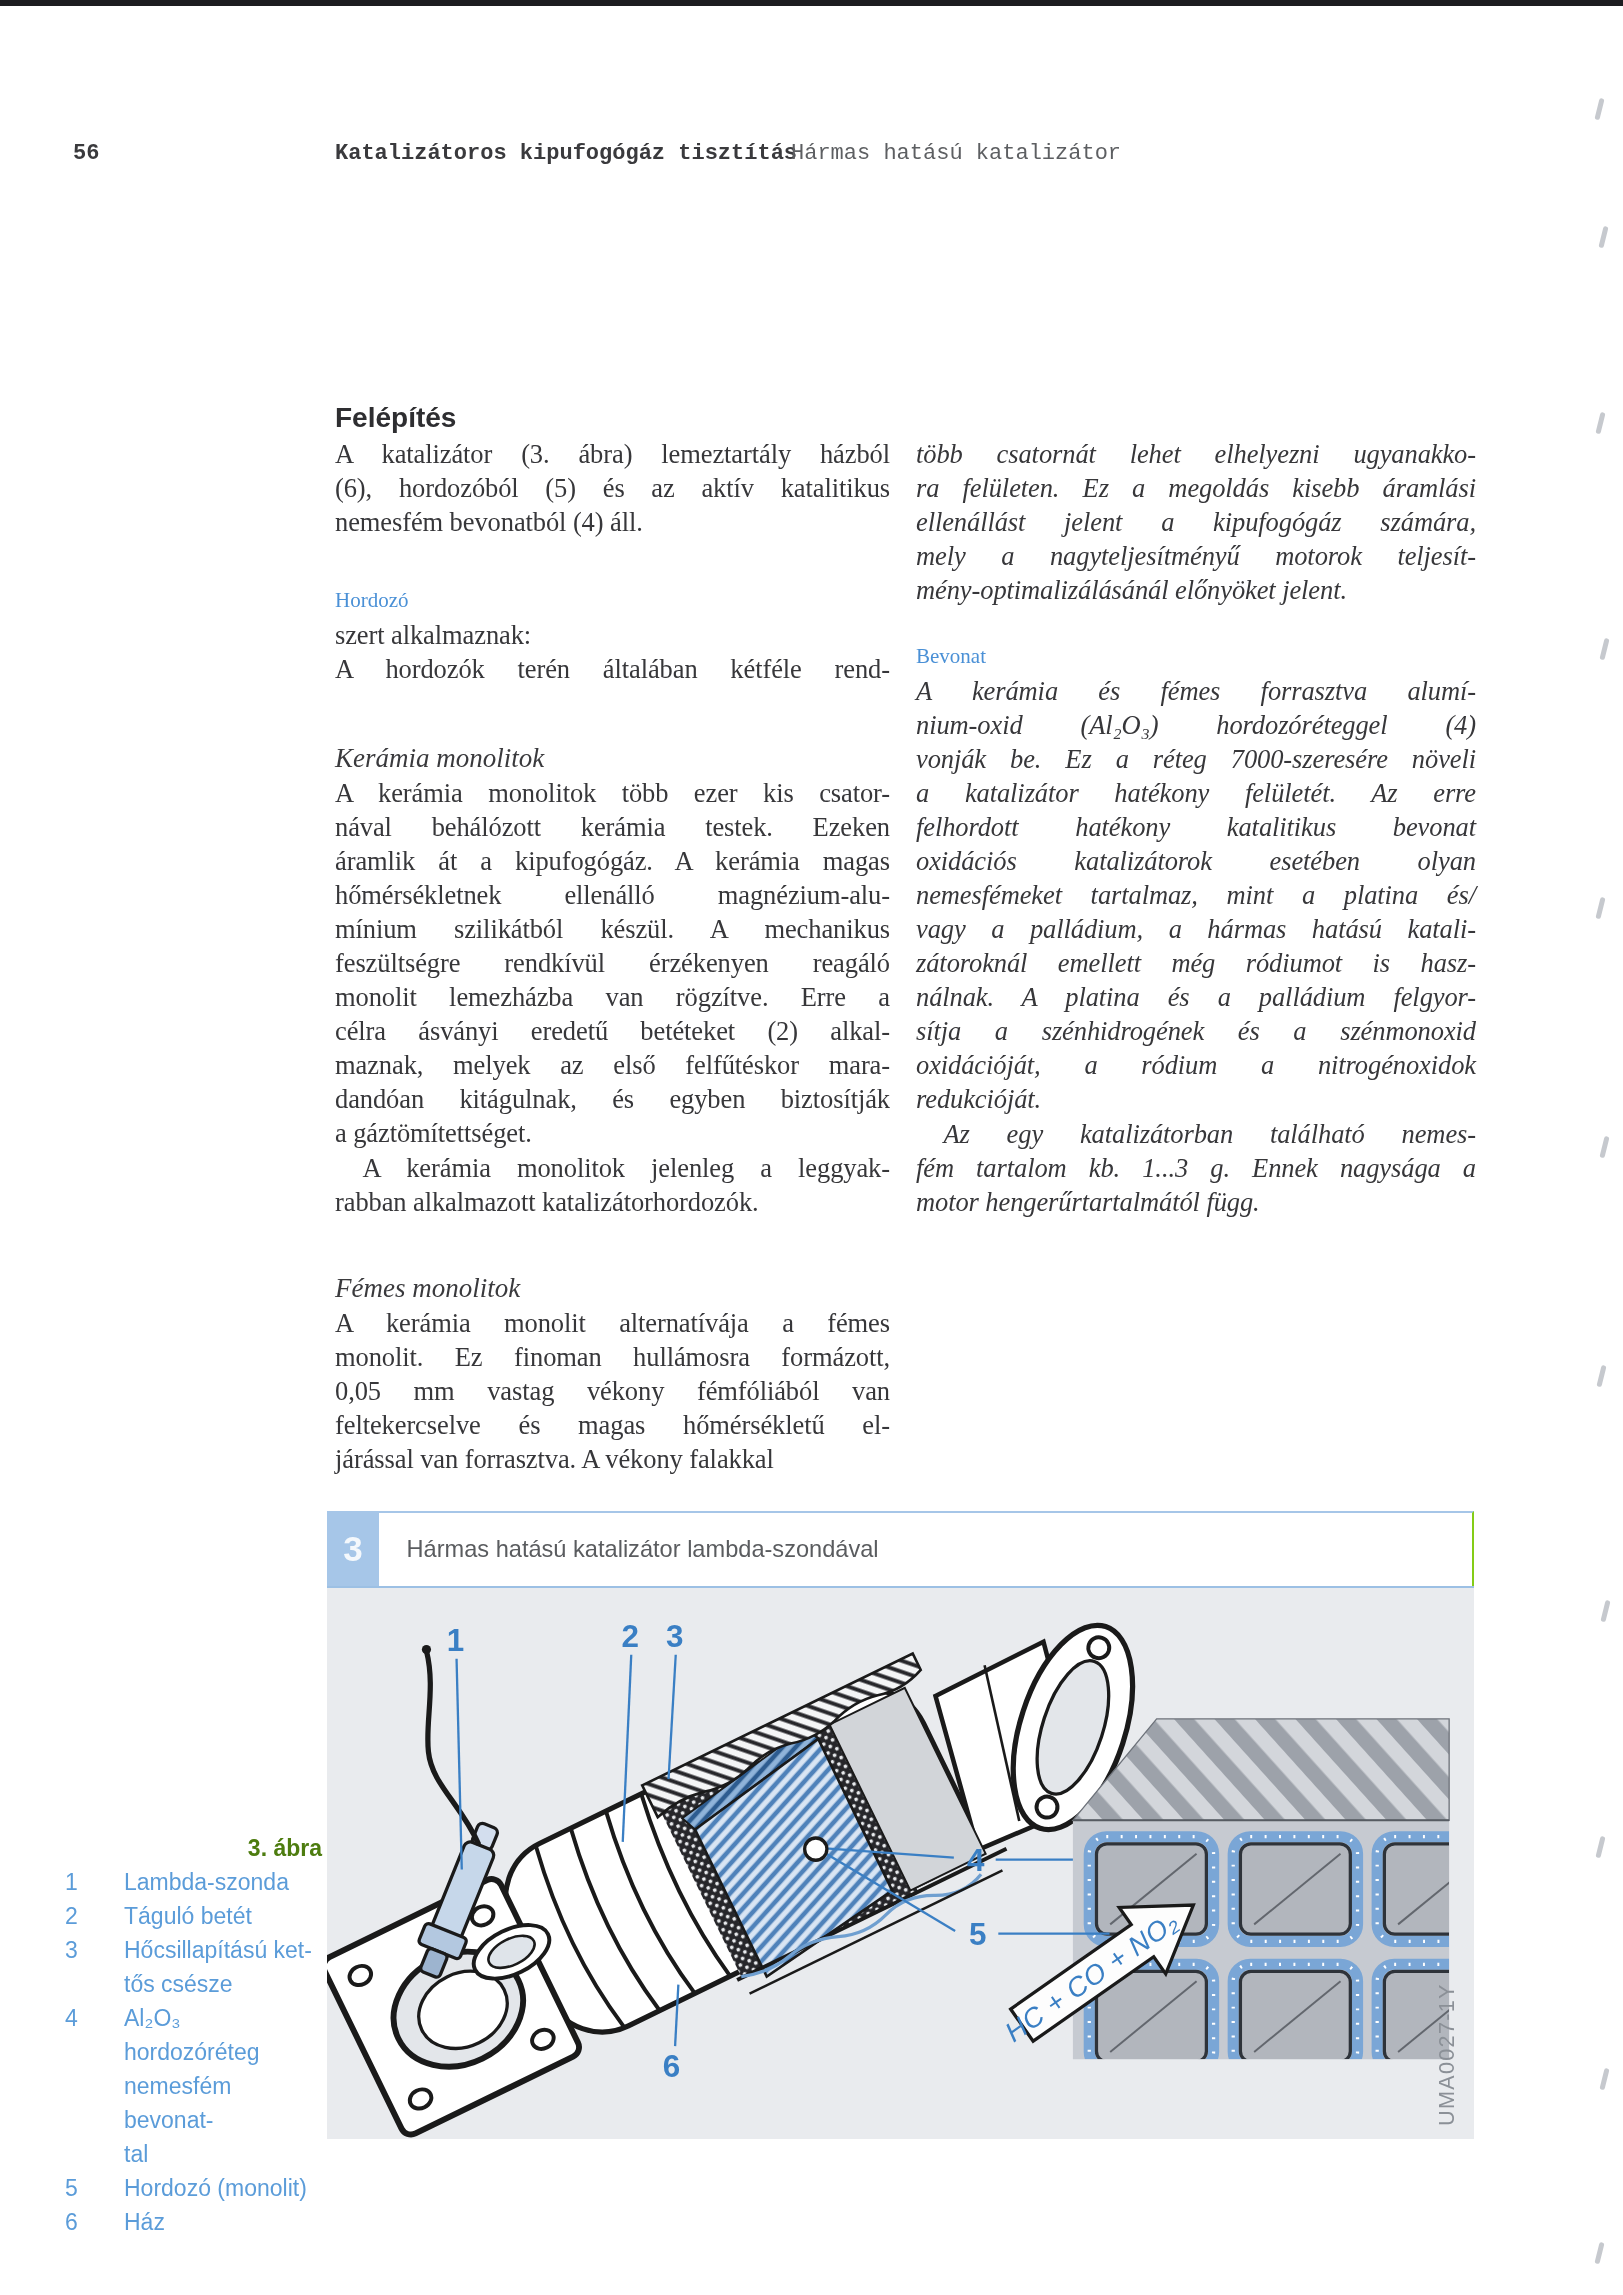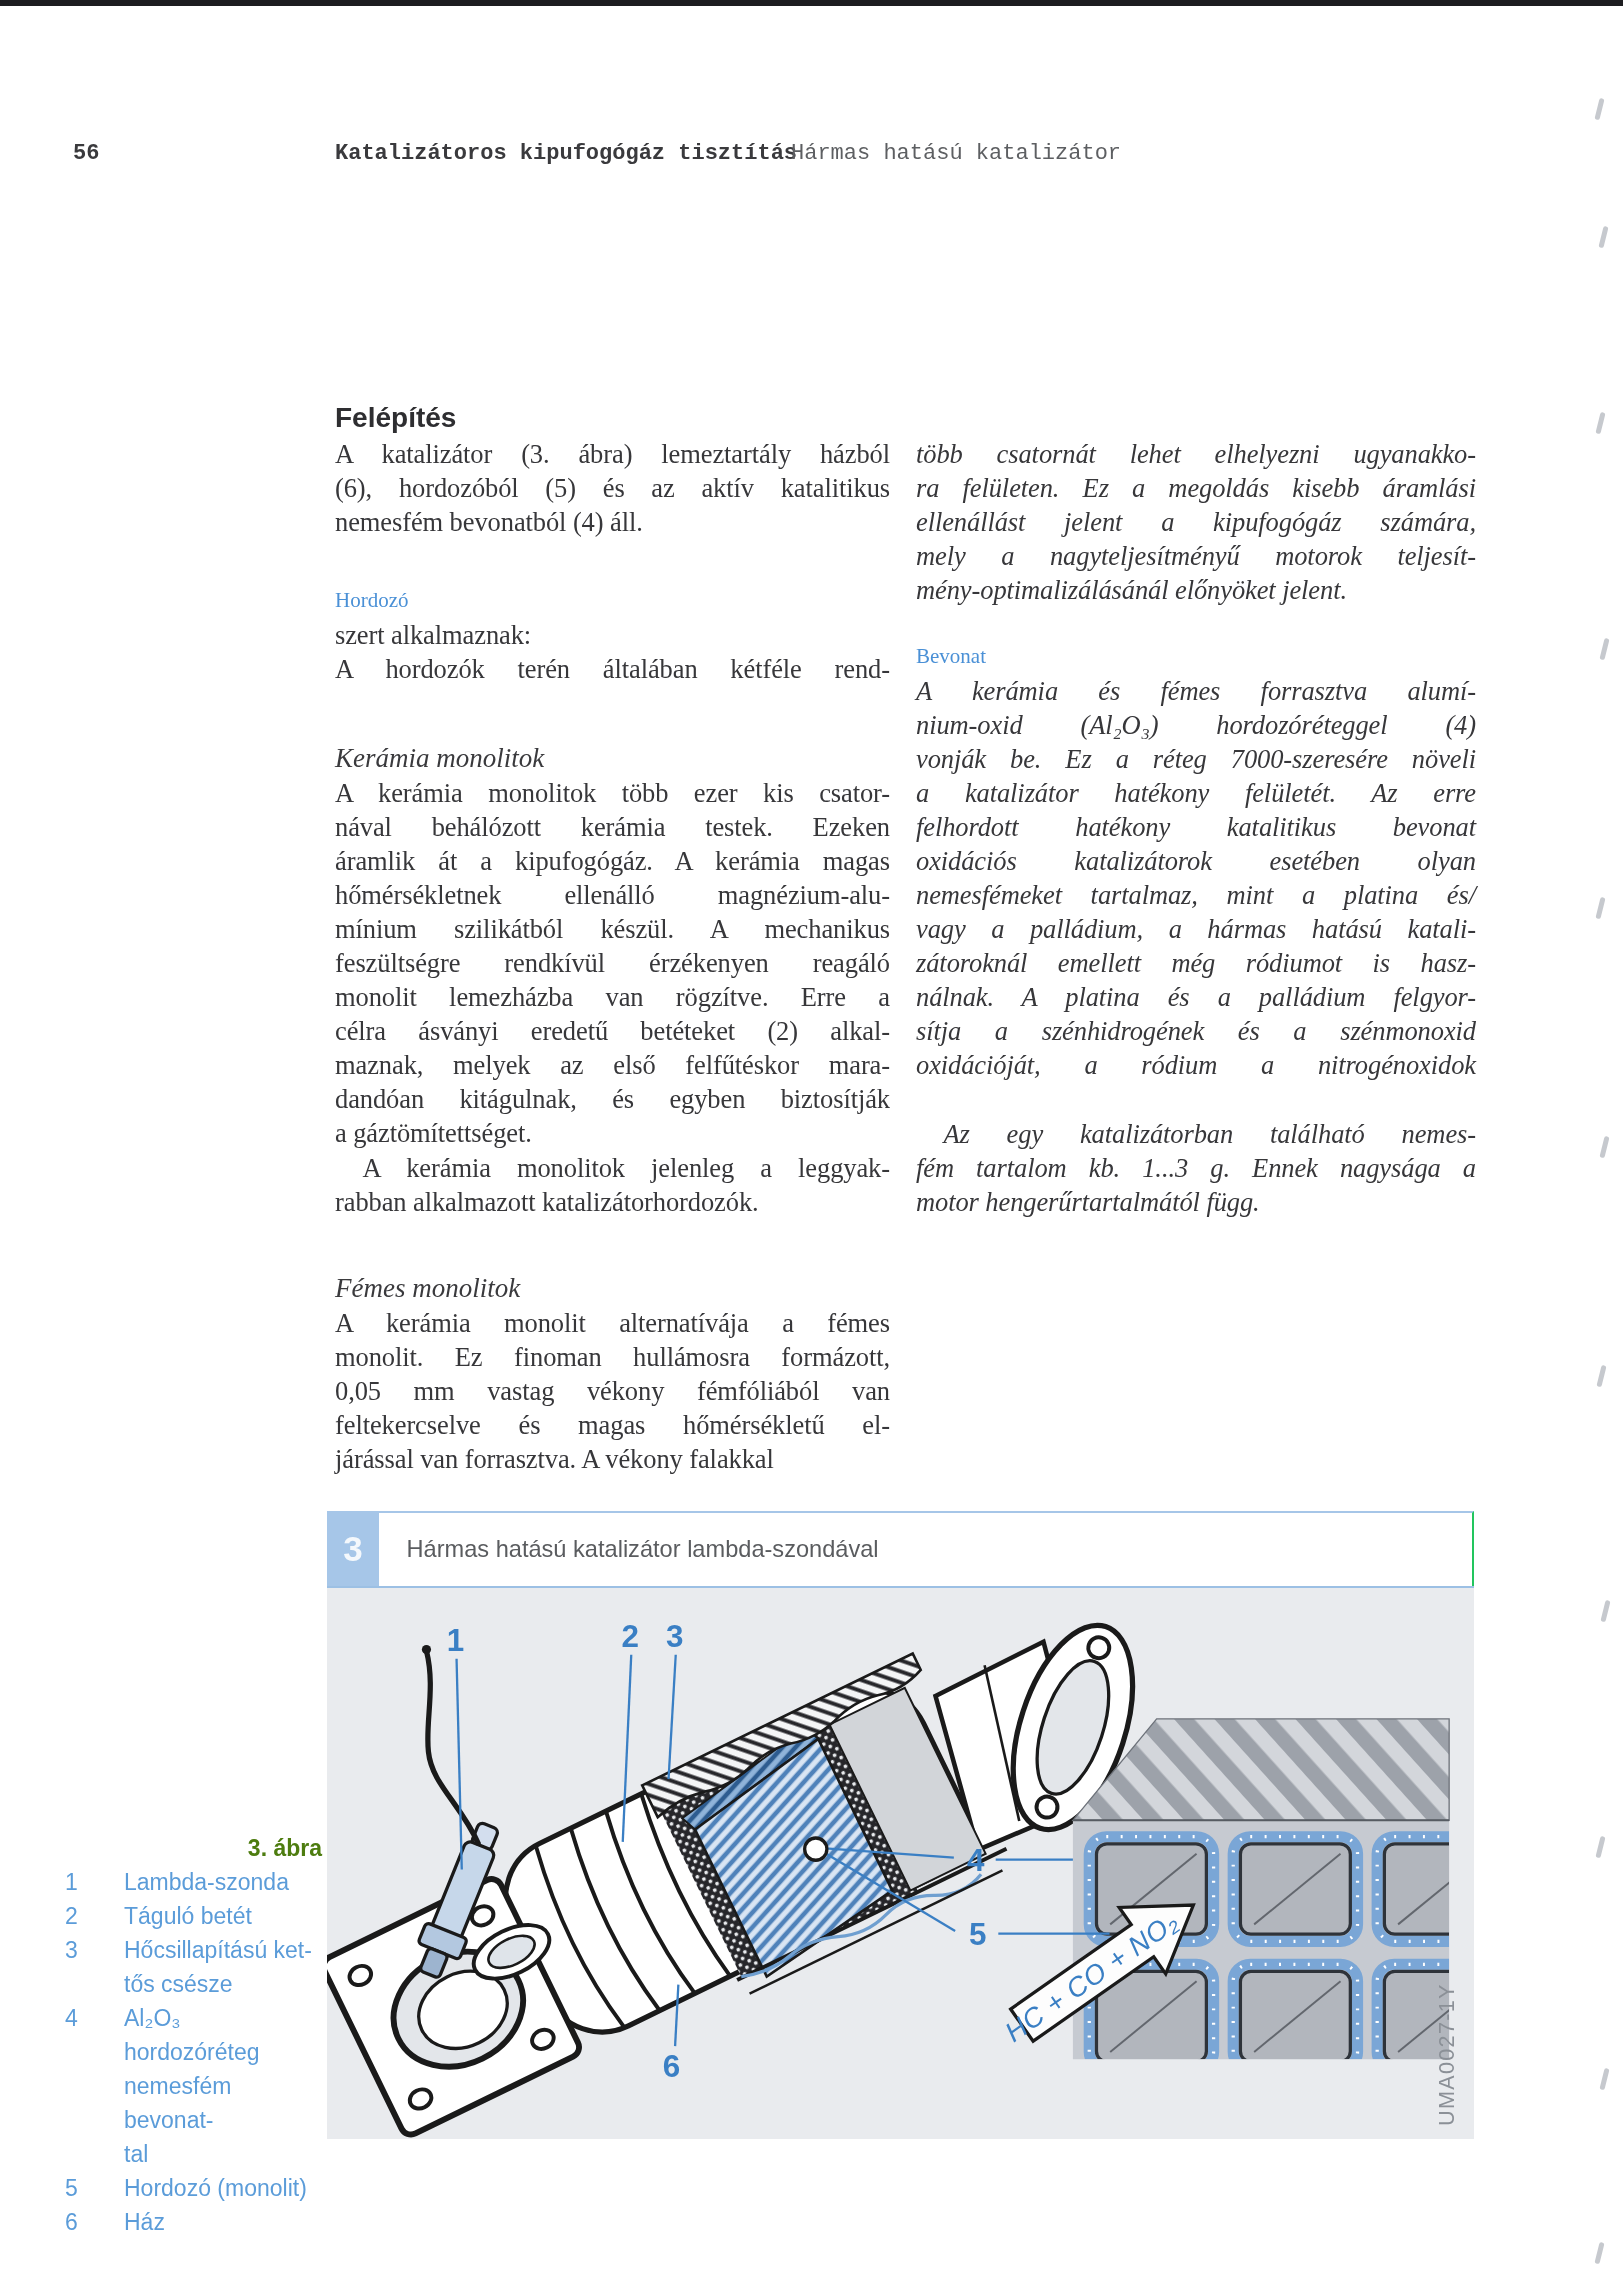--- a/index.html
+++ b/index.html
@@ -42,21 +42,21 @@
   .legend-row { display:flex; }
   .legend-num { width:59px; flex:none; }
   .legend-label { white-space:pre-line; }
 
   
   .figure { position:absolute; left:327px; top:1511px; width:1147px; height:628px; }
   .fig-badge { position:absolute; left:0; top:0; width:52px; height:75px; background:#a6c6e8;
                font-family:"Liberation Sans","DejaVu Sans",sans-serif; font-weight:bold;
                font-size:35px; color:#f4f8fc; display:flex; align-items:center; justify-content:center; }
   .fig-capbar { position:absolute; left:52px; top:0; width:1095px; height:75px; background:#fff;
-                border-top:2px solid #a6c6e8; border-right:2px solid #22c55e; box-sizing:border-box;
+                border-top:2px solid #a6c6e8; border-right:2px solid #84cc16; box-sizing:border-box;
                 display:flex; align-items:center; }
   .fig-caption { margin-left:27.5px; font-family:"Liberation Sans","DejaVu Sans",sans-serif;
                  font-size:23.6px; color:#5a5c5f; }
   .fig-canvas { position:absolute; left:0; top:75px; width:1147px; height:553px;
                 background:#e9ebee; border-top:2px solid #9cc0e4; box-sizing:border-box; }
 
   svg text.callout { font-family:"Liberation Sans","DejaVu Sans",sans-serif;
                      font-weight:bold; font-size:48px; fill:#3a7fc4; }
   svg text.arrowlbl { font-family:"Liberation Sans","DejaVu Sans",sans-serif;
                       font-style:italic; font-size:42px; fill:#3a7fc4; letter-spacing:1px; }
@@ -139,20 +139,21 @@
     <div class="ln just">vonják be. Ez a réteg 7000-szeresére növeli</div>
     <div class="ln just">a katalizátor hatékony felületét. Az erre</div>
     <div class="ln just">felhordott hatékony katalitikus bevonat</div>
     <div class="ln just">oxidációs katalizátorok esetében olyan</div>
     <div class="ln just">nemesfémeket tartalmaz, mint a platina és/</div>
     <div class="ln just">vagy a palládium, a hármas hatású katali-</div>
     <div class="ln just">zátoroknál emellett még ródiumot is hasz-</div>
     <div class="ln just">nálnak. A platina és a palládium felgyor-</div>
     <div class="ln just">sítja a szénhidrogének és a szénmonoxid</div>
     <div class="ln just">oxidációját, a ródium a nitrogénoxidok</div>
+    <div class="ln">redukcióját.</div>
   </div>
 <div class="col col-right jpara ind" style="top:1117px;">
     <div class="ln just">Az egy katalizátorban található nemes-</div>
     <div class="ln just">fém tartalom kb. 1...3 g. Ennek nagysága a</div>
     <div class="ln">motor hengerűrtartalmától függ.</div>
   </div>
 
 <div class="legend">
   <div class="legend-title">3. ábra</div>
   <div class="legend-row">

